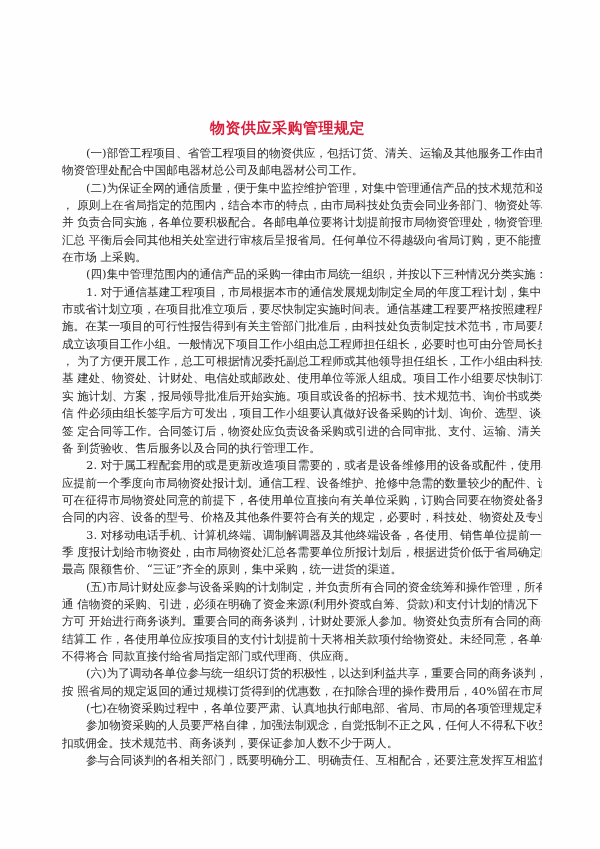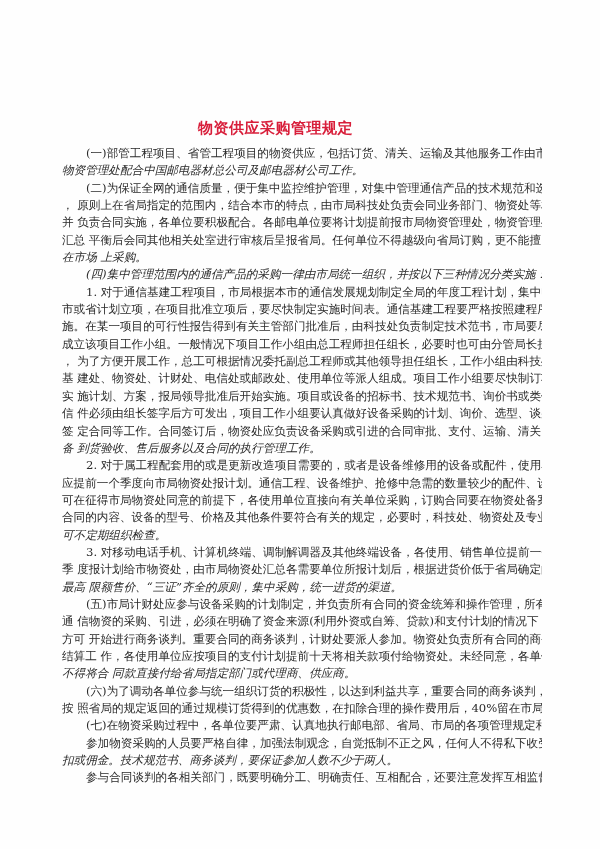--- a/index.html
+++ b/index.html
@@ -1,25 +1,25 @@
 <!DOCTYPE html>
 <html><head>
 <meta charset="utf-8">
 <style>
   html, body { margin:0; padding:0; background:#ffffff; }
   body { width:600px; height:849px; overflow:hidden; position:relative;
          font-family:"DejaVu Serif","Liberation Serif",serif; color:#2a2a2a; }
   .page { position:absolute; left:0; top:0; width:600px; height:849px; background:#fefefe; }
-  .title { position:absolute; top:119px; left:0; width:551px; text-align:center;
+  .title { position:absolute; top:119px; left:12px; width:551px; text-align:center;
            font-family:"DejaVu Sans","Liberation Sans",sans-serif; font-size:15px;
            font-weight:bold; color:#d81e3a; letter-spacing:0.5px; }
   .body { position:absolute; top:145px; left:62px; width:480px; }
   .line { height:17.35px; line-height:17.35px; font-size:11.6px; white-space:nowrap;
           overflow:hidden; text-align:justify; text-align-last:justify; }
-  .line.last { text-align-last:left;font-style:italic; }
+  .line.last { text-align-last:left; }
   .line.indent { padding-left:24px; }
 </style>
 </head>
 <body>
 
 <div class="page">
   <div class="title">物资供应采购管理规定</div>
   <div class="body" id="doc-body">
       <div>
         <div class="line indent">(一)部管工程项目、省管工程项目的物资供应，包括订货、清关、运输及其他服务工作由市局</div>
@@ -47,21 +47,20 @@
         <div class="line">实 施计划、方案，报局领导批准后开始实施。项目或设备的招标书、技术规范书、询价书或类似的</div>
         <div class="line">信 件必须由组长签字后方可发出，项目工作小组要认真做好设备采购的计划、询价、选型、谈判、</div>
         <div class="line">签 定合同等工作。合同签订后，物资处应负责设备采购或引进的合同审批、支付、运输、清关、设</div>
         <div class="line last">备 到货验收、售后服务以及合同的执行管理工作。</div>
       </div>
       <div>
         <div class="line indent">2. 对于属工程配套用的或是更新改造项目需要的，或者是设备维修用的设备或配件，使用单位</div>
         <div class="line">应提前一个季度向市局物资处报计划。通信工程、设备维护、抢修中急需的数量较少的配件、设备</div>
         <div class="line">可在征得市局物资处同意的前提下，各使用单位直接向有关单位采购，订购合同要在物资处备案。</div>
         <div class="line">合同的内容、设备的型号、价格及其他条件要符合有关的规定，必要时，科技处、物资处及专业室</div>
-        <div class="line last">可不定期组织检查。</div>
       </div>
       <div>
         <div class="line indent">3. 对移动电话手机、计算机终端、调制解调器及其他终端设备，各使用、销售单位提前一个</div>
         <div class="line">季 度报计划给市物资处，由市局物资处汇总各需要单位所报计划后，根据进货价低于省局确定的</div>
         <div class="line last">最高 限额售价、“三证”齐全的原则，集中采购，统一进货的渠道。</div>
       </div>
       <div>
         <div class="line indent">(五)市局计财处应参与设备采购的计划制定，并负责所有合同的资金统筹和操作管理，所有</div>
         <div class="line">通 信物资的采购、引进，必须在明确了资金来源(利用外资或自筹、贷款)和支付计划的情况下，</div>
         <div class="line">方可 开始进行商务谈判。重要合同的商务谈判，计财处要派人参加。物资处负责所有合同的商务</div>

